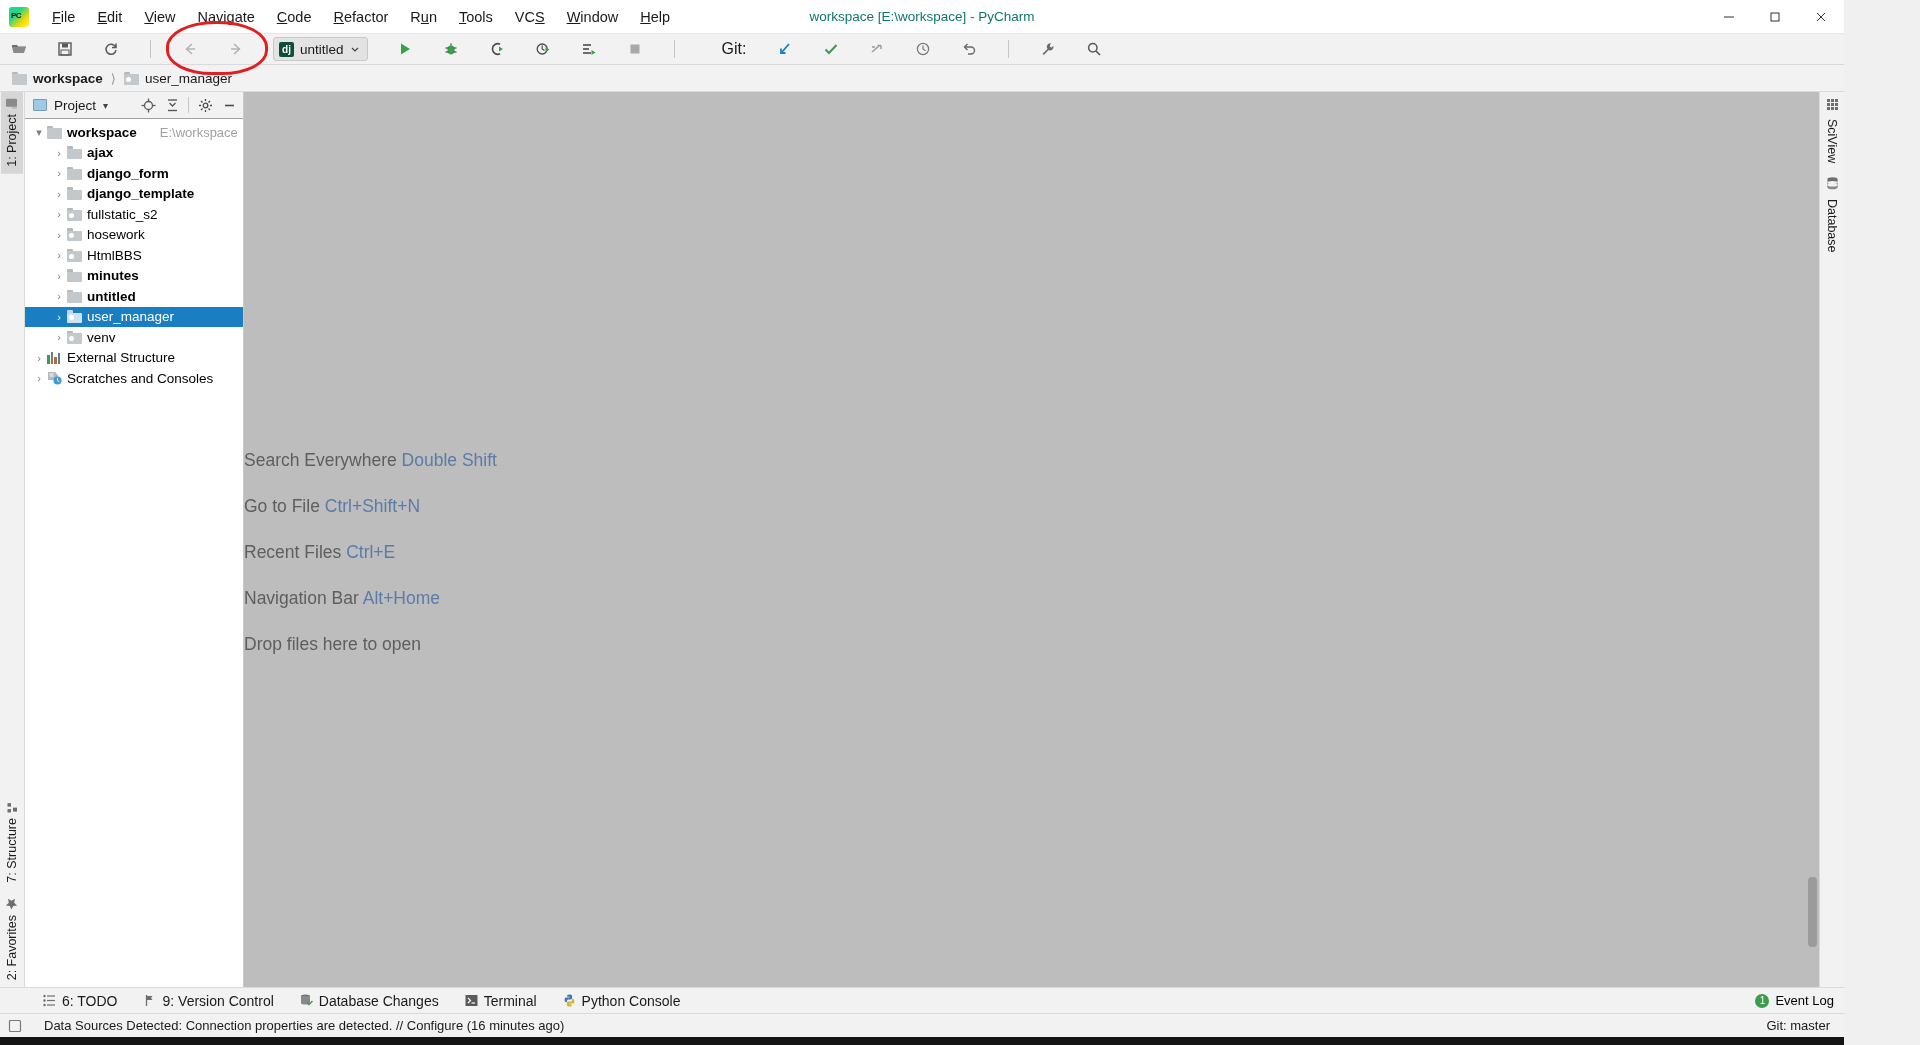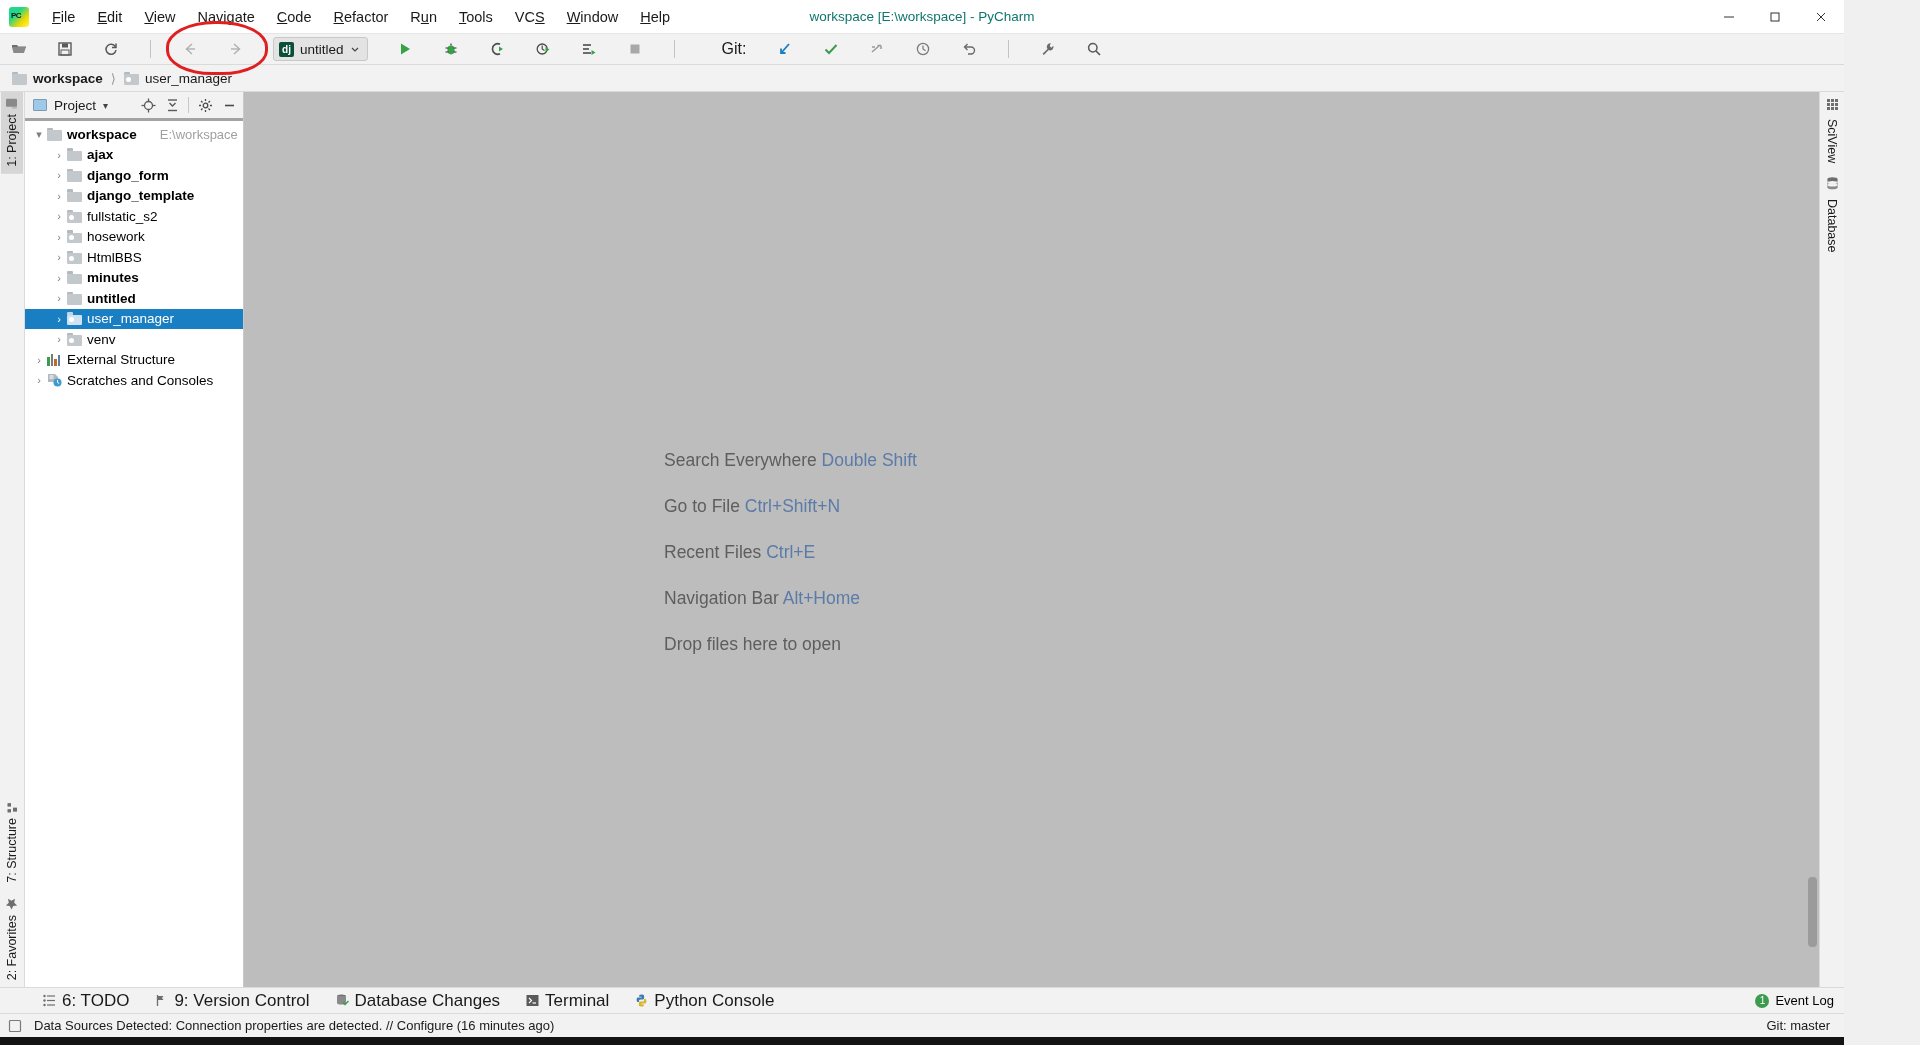--- a/index.html
+++ b/index.html
@@ -120,21 +120,21 @@
   .lstrip-bottom { margin-top: auto; display: flex; flex-direction: column; align-items: center; }
 
   
   .projpanel {
     width: 218px; min-width: 218px; background: #ffffff;
     display: flex; flex-direction: column; border-right: 1px solid #c9c9c9;
   }
   .pp-header {
     height: 26px; min-height: 26px; background: #f2f2f2;
     display: flex; align-items: center; padding: 0 3px 0 8px;
-    border-bottom: 3px solid #a3a3a3;
+    border-bottom: 1px solid #a3a3a3;
   }
   .pp-title { font-size: 13.5px; color: #1a1a1a; margin-left: 7px; cursor: default; }
   .pp-icons { margin-left: auto; display: flex; align-items: center; gap: 2px; }
   .pp-ic { width: 22px; height: 20px; display:flex; align-items:center; justify-content:center; cursor: default; }
   .pp-vsep { width:1px; height:16px; background:#c8c8c8; margin:0 3px; }
 
   .tree { flex: 1; overflow: hidden; padding-top: 3px; font-size: 13.5px; }
   .trow {
     display: flex; align-items: center; height: 20.5px; padding-left: 6px; cursor: default;
     white-space: nowrap;
@@ -160,21 +160,21 @@
   .lib-ic { width:15px; height:13px; display:flex; align-items:flex-end; gap:1px; flex:none; }
   .lib-ic i { display:block; width:2.5px; }
   .scr-ic { width:15px; height:14px; position:relative; flex:none; }
 
   
   .editor {
     flex: 1; background: #bdbdbd; position: relative; min-width: 0;
     display: flex; align-items: flex-start; justify-content: flex-start;
   }
   .welcome {
-    margin-top: 358px; margin-left: 420px;
+    margin-top: 358px; 
     display: flex; flex-direction: column; gap: 25px;
   }
   .wrow { font-size: 17.5px; color: #5e5e5e; white-space: nowrap; }
   .wkey { color: #5b7ba8; }
 
   .editor-scroll {
     position: absolute; right: 2px; bottom: 40px; width: 9px; height: 70px;
     background: #9b9b9b; border-radius: 4px;
   }
 
@@ -190,36 +190,36 @@
     white-space: nowrap; display: flex; align-items: center; gap: 5px;
   }
 
   
   .bottombar {
     height: 25px; min-height: 25px; background: #f2f2f2;
     display: flex; align-items: center; padding-left: 30px; gap: 0px;
     border-top: 1px solid #dadada;
   }
   .bbtn {
-    display: flex; align-items: center; gap: 6px; font-size: 17px; color: #1a1a1a;
+    display: flex; align-items: center; gap: 6px; font-size: 14px; color: #1a1a1a;
     padding: 2px 13px; cursor: default; white-space: nowrap;
   }
   .bb-right { margin-left: auto; display: flex; align-items: center; padding-right: 10px; }
   .evtbadge {
     width: 14px; height: 14px; border-radius: 50%; background: #3d9b4f; color: #fff;
     font-size: 10px; display: flex; align-items: center; justify-content: center;
     margin-right: 6px;
   }
 
   .statusbar {
     height: 23px; min-height: 23px; background: #f2f2f2;
     display: flex; align-items: center; padding-left: 8px;
     border-top: 1px solid #dadada; font-size: 13px; color: #1a1a1a;
   }
-  .sb-text { margin-left: 12px; white-space: nowrap; cursor: default; }
+  .sb-text { margin-left: 22px; white-space: nowrap; cursor: default; }
   .sb-right { margin-left: auto; padding-right: 14px; white-space: nowrap; cursor: default; }
   .taskbar-strip { height: 8px; background: #141414; }
 </style>
 </head>
 <body>
 
 <div class="app">
 
   <div class="titlebar">
     <div class="pc-logo"></div>

